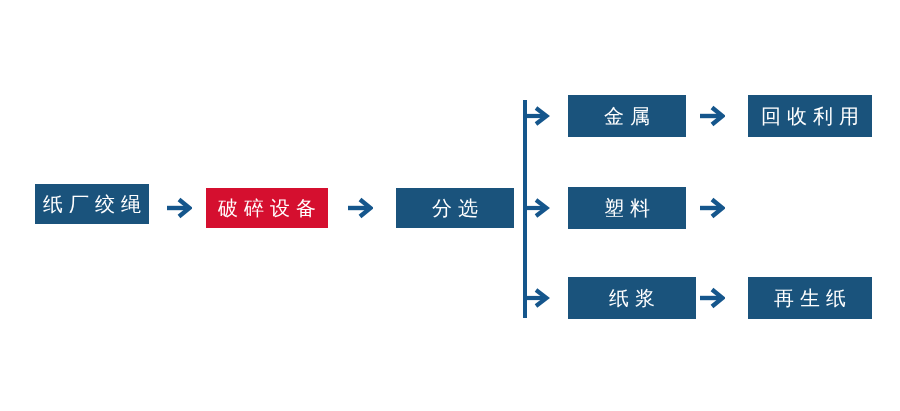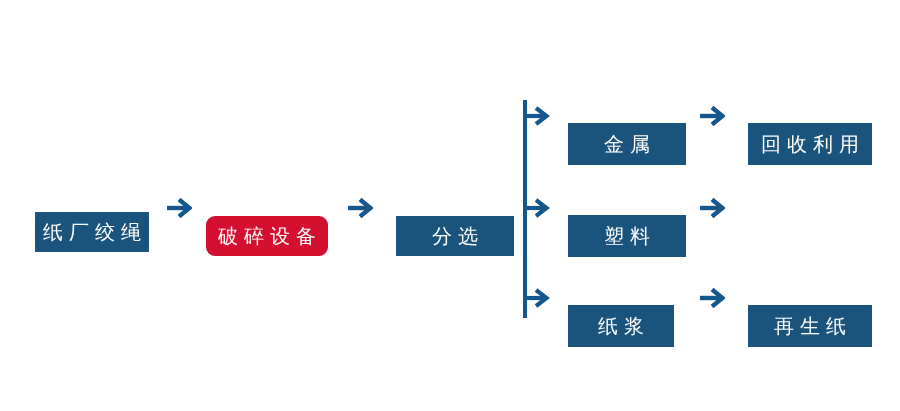--- a/index.html
+++ b/index.html
@@ -18,21 +18,20 @@
     font-family:"Liberation Sans", sans-serif;
   }
   .node{
     position:absolute;
     display:flex;align-items:center;justify-content:center;
     color:var(--text-color);
     font-size:20px;
     letter-spacing:6px;
     text-indent:6px;
     white-space:nowrap;
-    margin-top:28px;
   }
   .node.blue{background:var(--node-blue);}
   .node.red{background:var(--node-red);}
   svg.arrow, svg.connector{position:absolute;display:block;}
   svg.arrow path, svg.connector path{
     stroke:var(--connector-blue);
     fill:none;
     stroke-linejoin:miter;
     stroke-linecap:butt;
   }
@@ -42,21 +41,21 @@
 
 <div class="stage">
 
   <div class="node blue" style="left:35px;top:184px;width:114px;height:40px;text-align:right;">纸厂绞绳</div>
 
   <svg class="arrow" style="left:166px;top:197px;" width="26" height="22" viewBox="0 0 26 22">
     <path d="M1 11 H20" stroke-width="4.4"></path>
     <path d="M13 2.5 L23.5 11 L13 19.5" stroke-width="4.4"></path>
   </svg>
 
-  <div class="node red" style="left:206px;top:188px;width:122px;height:40px;border-radius:9px;">破碎设备</div>
+  <div class="node red" style="left:206px;top:188px;width:122px;height:40px;">破碎设备</div>
 
   <svg class="arrow" style="left:347px;top:197px;" width="26" height="22" viewBox="0 0 26 22">
     <path d="M1 11 H20" stroke-width="4.4"></path>
     <path d="M13 2.5 L23.5 11 L13 19.5" stroke-width="4.4"></path>
   </svg>
 
   <div class="node blue" style="left:396px;top:188px;width:118px;height:40px;">分选</div>
 
   <svg class="connector" style="left:523px;top:100px;" width="28" height="218" viewBox="0 0 28 218">
     <path d="M2 0 V218" stroke-width="4"></path>
@@ -74,20 +73,20 @@
     <path d="M13 2.5 L23.5 11 L13 19.5" stroke-width="4.4"></path>
   </svg>
   <div class="node blue" style="left:568px;top:187px;width:118px;height:42px;">塑料</div>
 
   <div class="node blue" style="left:748px;top:95px;width:124px;height:42px;">回收利用</div>
   <svg class="arrow" style="left:699px;top:197px;" width="26" height="22" viewBox="0 0 26 22">
     <path d="M1 11 H20" stroke-width="4.4"></path>
     <path d="M13 2.5 L23.5 11 L13 19.5" stroke-width="4.4"></path>
   </svg>
 
-  <div class="node blue" style="left:568px;top:277px;width:106px;height:42px;">纸浆</div>
+  <div class="node blue" style="left:568px;top:277px;width:128px;height:42px;">纸浆</div>
   <svg class="arrow" style="left:699px;top:287px;" width="26" height="22" viewBox="0 0 26 22">
     <path d="M1 11 H20" stroke-width="4.4"></path>
     <path d="M13 2.5 L23.5 11 L13 19.5" stroke-width="4.4"></path>
   </svg>
   <div class="node blue" style="left:748px;top:277px;width:124px;height:42px;">再生纸</div>
 
 </div>
 
 </body></html>

